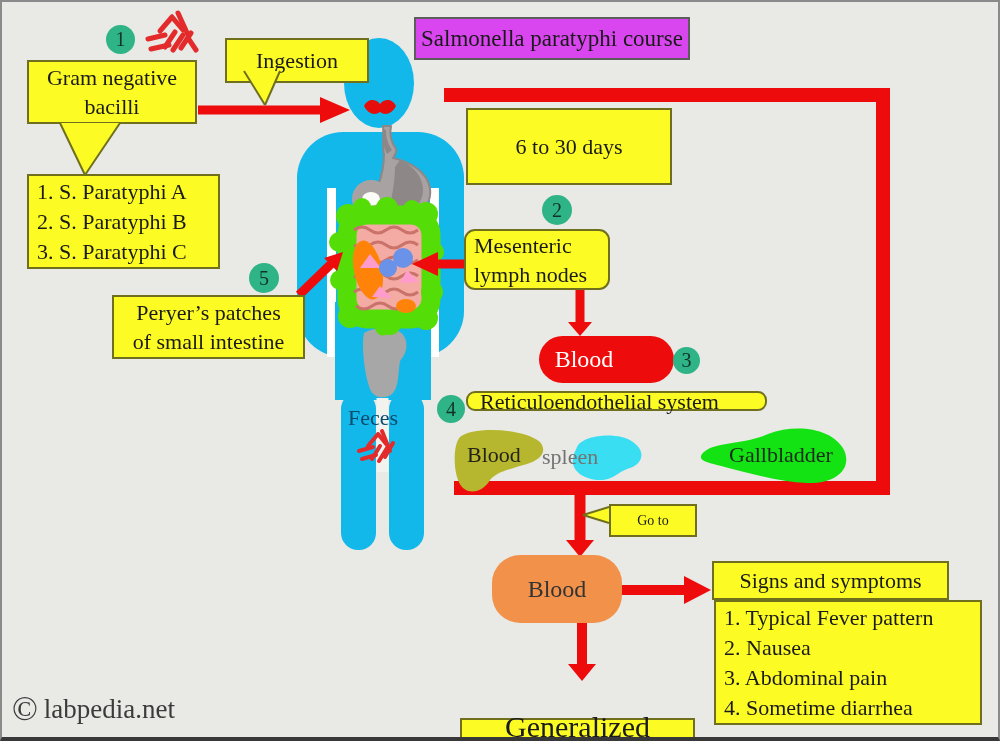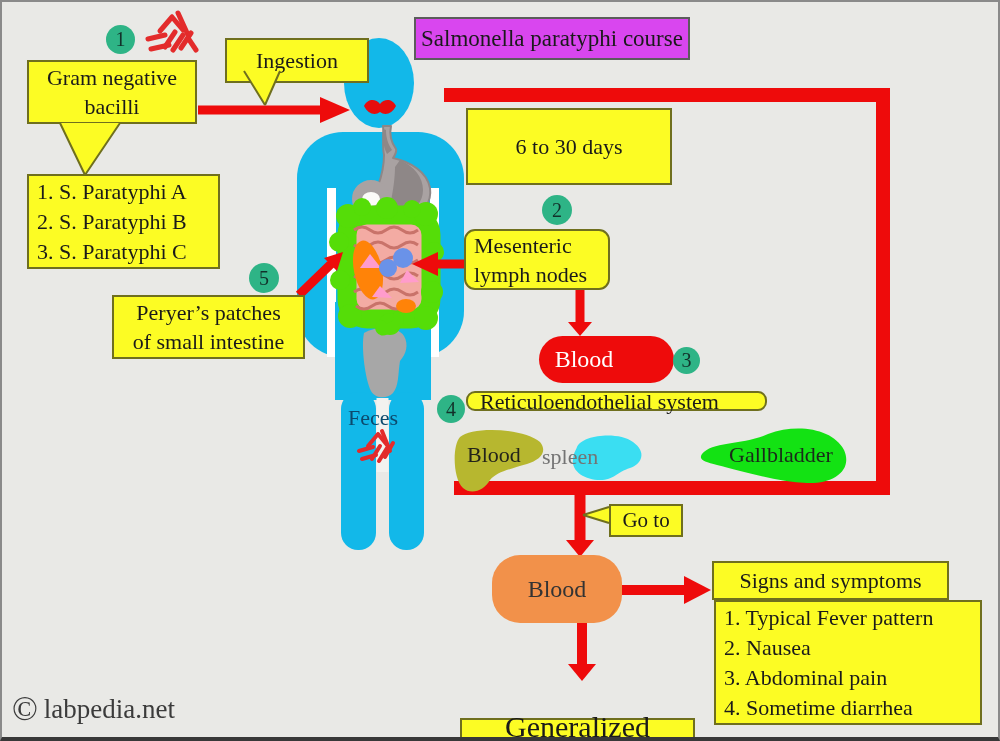--- a/index.html
+++ b/index.html
@@ -196,21 +196,21 @@
 
   <div class="pill" style="left:537px;top:334px;width:135px;height:47px;background:#ee0b0b;color:#ffffff;padding-right:45px;">Blood</div>
 
   <div class="box lefty" style="left:464px;top:389px;width:301px;height:20px;padding-left:12px;border-radius:9px;">Reticuloendothelial system</div>
 
   <div class="box" style="left:110px;top:293px;width:193px;height:64px;">
     <div>Peryer’s patches</div>
     <div>of small intestine</div>
   </div>
 
-  <div class="box" style="left:607px;top:502px;width:74px;height:33px;font-size:21px;">Go to</div>
+  <div class="box" style="left:607px;top:502px;width:88px;height:33px;font-size:14px;">Go to</div>
 
   <div class="pill" style="left:490px;top:553px;width:130px;height:68px;background:#f2914a;color:#333333;border-radius:28px;">Blood</div>
 
   <div class="box" style="left:710px;top:559px;width:237px;height:39px;">Signs and symptoms</div>
 
   <div class="box lefty" style="left:712px;top:598px;width:268px;height:125px;line-height:30px;">
     <div>1. Typical Fever pattern</div>
     <div>2. Nausea</div>
     <div>3. Abdominal pain</div>
     <div>4. Sometime diarrhea</div>

